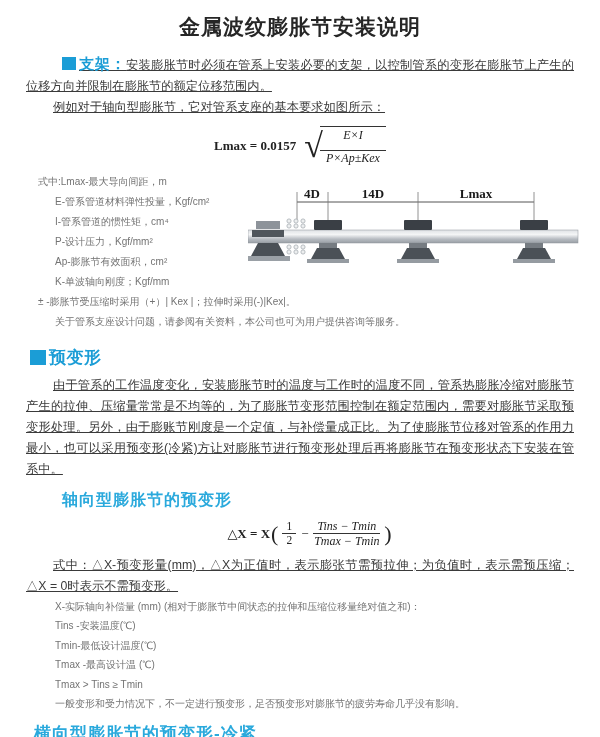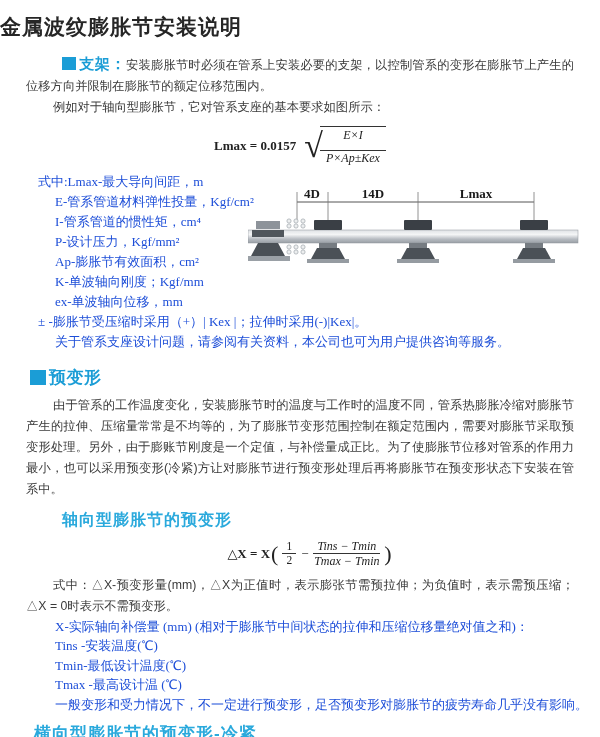--- a/index.html
+++ b/index.html
@@ -1,24 +1,24 @@
 <!DOCTYPE html>
 <html><head>
 <meta charset="utf-8">
 <style>
   html,body{margin:0;padding:0;}
   body{
     width:600px;height:737px;background:#ffffff;position:relative;overflow:hidden;
     font-family:"Liberation Sans",sans-serif;color:#3a3a3a;
   }
   .title{
-    margin:0;padding-top:13px;text-align:left;
+    margin:0;padding-top:13px;text-align:center;
     font-size:21px;font-weight:bold;color:#262626;letter-spacing:1px;
   }
-  .para{font-size:12.3px;line-height:21px;margin:0 26px;text-align:justify;color:#3a3a3a;}
+  .para{font-size:12.3px;line-height:21px;margin:0 26px;text-align:justify;color:#3a3a3a;text-decoration:underline;}
   .mt12{margin-top:12px;}
   .indent-lg{text-indent:36px;}
   .indent-sm{text-indent:27px;}
   .bullet{
     display:inline-block;width:14px;height:13px;background:#1b9dd6;
     margin-right:3px;vertical-align:-1px;
   }
   .bullet.b2{width:16px;height:15px;vertical-align:-2px;}
   .sec-head{color:#1b9dd6;font-weight:bold;font-size:15px;letter-spacing:0.5px;}
   .sec2{
@@ -48,21 +48,21 @@
     display:inline-flex;flex-direction:column;text-align:center;
     font-size:11.5px;line-height:1.2;margin:0 3px;
   }
   .frac .num{border-bottom:1.2px solid #333;padding:0 4px;}
   .frac.ital{font-style:italic;font-size:12px;}
   .paren{font-size:22px;font-weight:400;line-height:0.9;padding:0 1px;}
   .op{font-size:13px;padding:0 2px;}
 
   
   .defs-wrap{position:relative;margin-top:4px;}
-  .def{font-size:13px;line-height:20px;margin:0 12px 0 55px;color:#1d4ed8;font-family:Liberation Serif, serif;}
+  .def{font-size:10px;line-height:20px;margin:0 12px 0 55px;color:#737373;}
   .def.where{margin-left:38px;}
   .def.pm{margin-left:38px;}
   .def.svc{margin-left:38px;text-indent:17px;}
   .line-list .def{line-height:19.5px;}
   .diagram{position:absolute;left:248px;top:14px;width:348px;height:100px;}
   .diagram svg text{font-family:"Liberation Serif","DejaVu Serif",serif;font-weight:bold;font-size:13px;fill:#1a1a1a;}
 </style>
 </head>
 <body>
 
@@ -87,21 +87,20 @@
 
   <div class="defs-wrap">
     <p class="def where">式中:Lmax-最大导向间距，m</p>
     <div class="def-list">
 
     <p class="def" style="">E-管系管道材料弹性投量，Kgf/cm²</p>
         <p class="def" style="">I-管系管道的惯性矩，cm⁴</p>
         <p class="def" style="">P-设计压力，Kgf/mm²</p>
         <p class="def" style="">Ap-膨胀节有效面积，cm²</p>
         <p class="def" style="">K-单波轴向刚度；Kgf/mm</p>
-        <p class="def" style="">ex-单波轴向位移，mm</p>
       </div>
     <p class="def pm">± -膨胀节受压缩时采用（+）| Kex |；拉伸时采用(-)|Kex|。</p>
     <p class="def svc">关于管系支座设计问题，请参阅有关资料，本公司也可为用户提供咨询等服务。</p>
 
     <div class="diagram">
       <svg width="348" height="100" viewBox="0 0 348 100">
         <defs>
           <linearGradient id="pg" x1="0" y1="0" x2="0" y2="1">
             <stop offset="0" stop-color="#dfe2e5"></stop>
             <stop offset="0.35" stop-color="#f4f5f6"></stop>
@@ -187,18 +186,19 @@
   </div>
 
   <p class="para indent-sm">式中：△X-预变形量(mm)，△X为正值时，表示膨张节需预拉伸；为负值时，表示需预压缩；△X = 0时表示不需预变形。</p>
 
   <div class="line-list">
 
   <p class="def" style="">X-实际轴向补偿量 (mm) (相对于膨胀节中间状态的拉伸和压缩位移量绝对值之和)：</p>
       <p class="def" style="">Tins -安装温度(℃)</p>
       <p class="def" style="">Tmin-最低设计温度(℃)</p>
       <p class="def" style="">Tmax -最高设计温 (℃)</p>
+      <p class="def" style="">Tmax &gt; Tins ≥ Tmin</p>
       <p class="def" style="">一般变形和受力情况下，不一定进行预变形，足否预变形对膨胀节的疲劳寿命几乎没有影响。</p>
     </div>
 
   <h3 class="sub lateral">横向型膨胀节的预变形-冷紧</h3>
 
 </div>
 
 </body></html>

